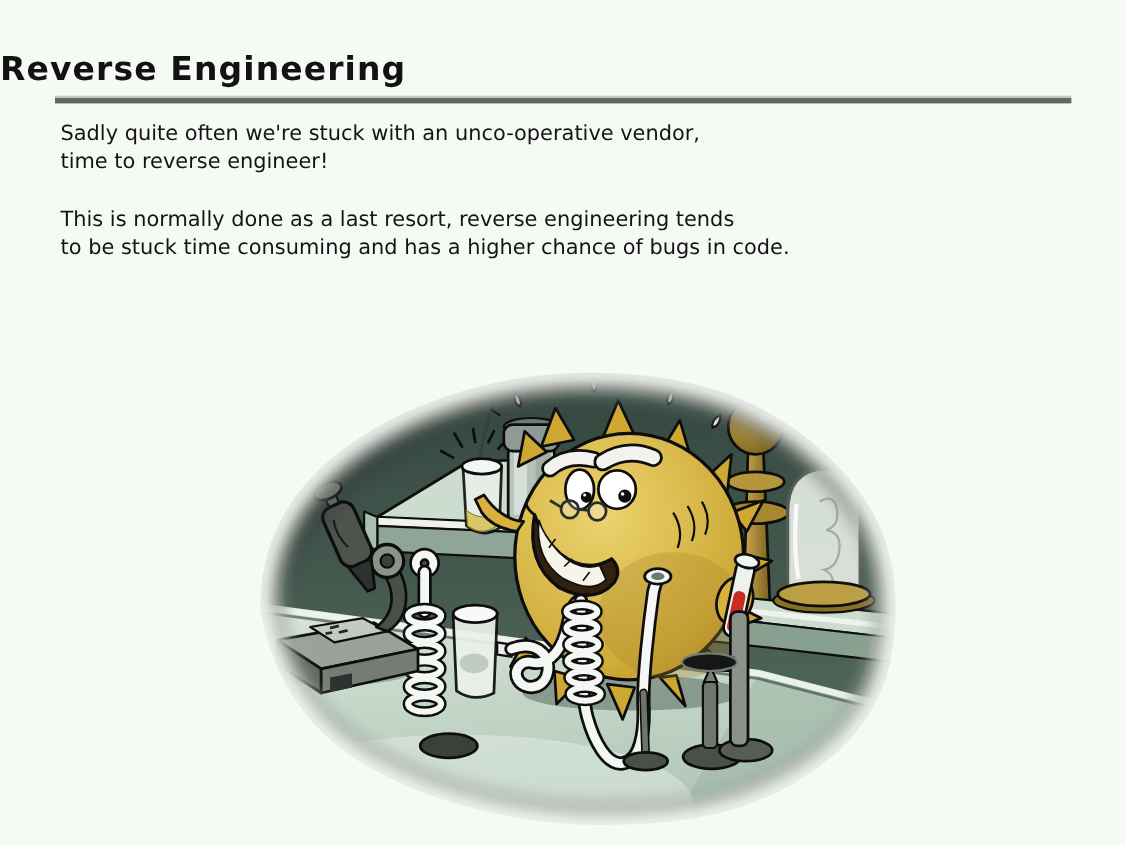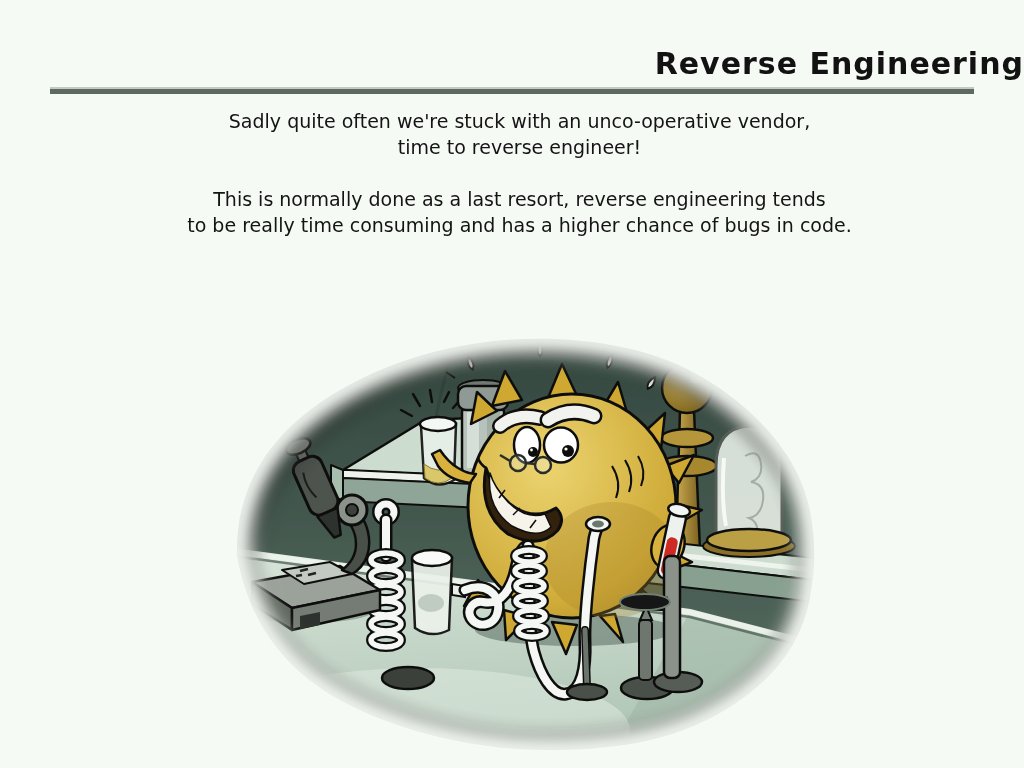--- a/index.html
+++ b/index.html
@@ -4,53 +4,52 @@
 <style>
   html,body{margin:0;padding:0;}
   body{
     width:1024px;height:768px;overflow:hidden;position:relative;
     background:#f6faf5;
     font-family:"DejaVu Sans","Liberation Sans",sans-serif;
   }
   .slide{position:absolute;inset:0;}
   h1.title{
     margin:46px 0 6px 0;
-    text-align:right;
+    text-align:left;
     font-size:30px;font-weight:bold;letter-spacing:1px;
     color:#121212;
   }
   .rule{
     margin:0 50px 0 50px;
     height:7px;
     background:linear-gradient(#c3c9c3 0 30%, #5e6a60 30% 100%);
   }
   .content{
     margin:14px 40px 0 55px;
     font-size:19px;line-height:26px;color:#141414;
   }
   .content p{
     margin:0 0 26px 0;
     white-space:pre-line;
-    text-align:center;
   }
   svg.illu{position:absolute;left:0;top:298px;}
 </style>
 </head>
 <body>
 
 <div class="slide">
 
   <h1 class="title">Reverse Engineering</h1>
   <div class="rule"></div>
 
   <div class="content">
     <p>Sadly quite often we're stuck with an unco-operative vendor,
 time to reverse engineer!</p>
     <p>This is normally done as a last resort, reverse engineering tends
-to be really time consuming and has a higher chance of bugs in code.</p>
+to be stuck time consuming and has a higher chance of bugs in code.</p>
   </div>
 
   <svg class="illu" width="1024" height="470" viewBox="0 0 1024 470">
     <defs>
       <clipPath id="blob">
         <path d="M237,258 C235,200 260,150 310,112 C360,74 430,48 505,42 C575,37 640,48 685,70
                  C730,92 775,130 797,175 C815,212 818,255 810,300 C800,350 770,385 725,412
                  C670,445 610,452 545,452 C480,452 400,435 340,402 C290,375 250,330 237,258 Z"></path>
       </clipPath>
       <linearGradient id="gWall" x1="0" y1="0" x2="0" y2="1">

